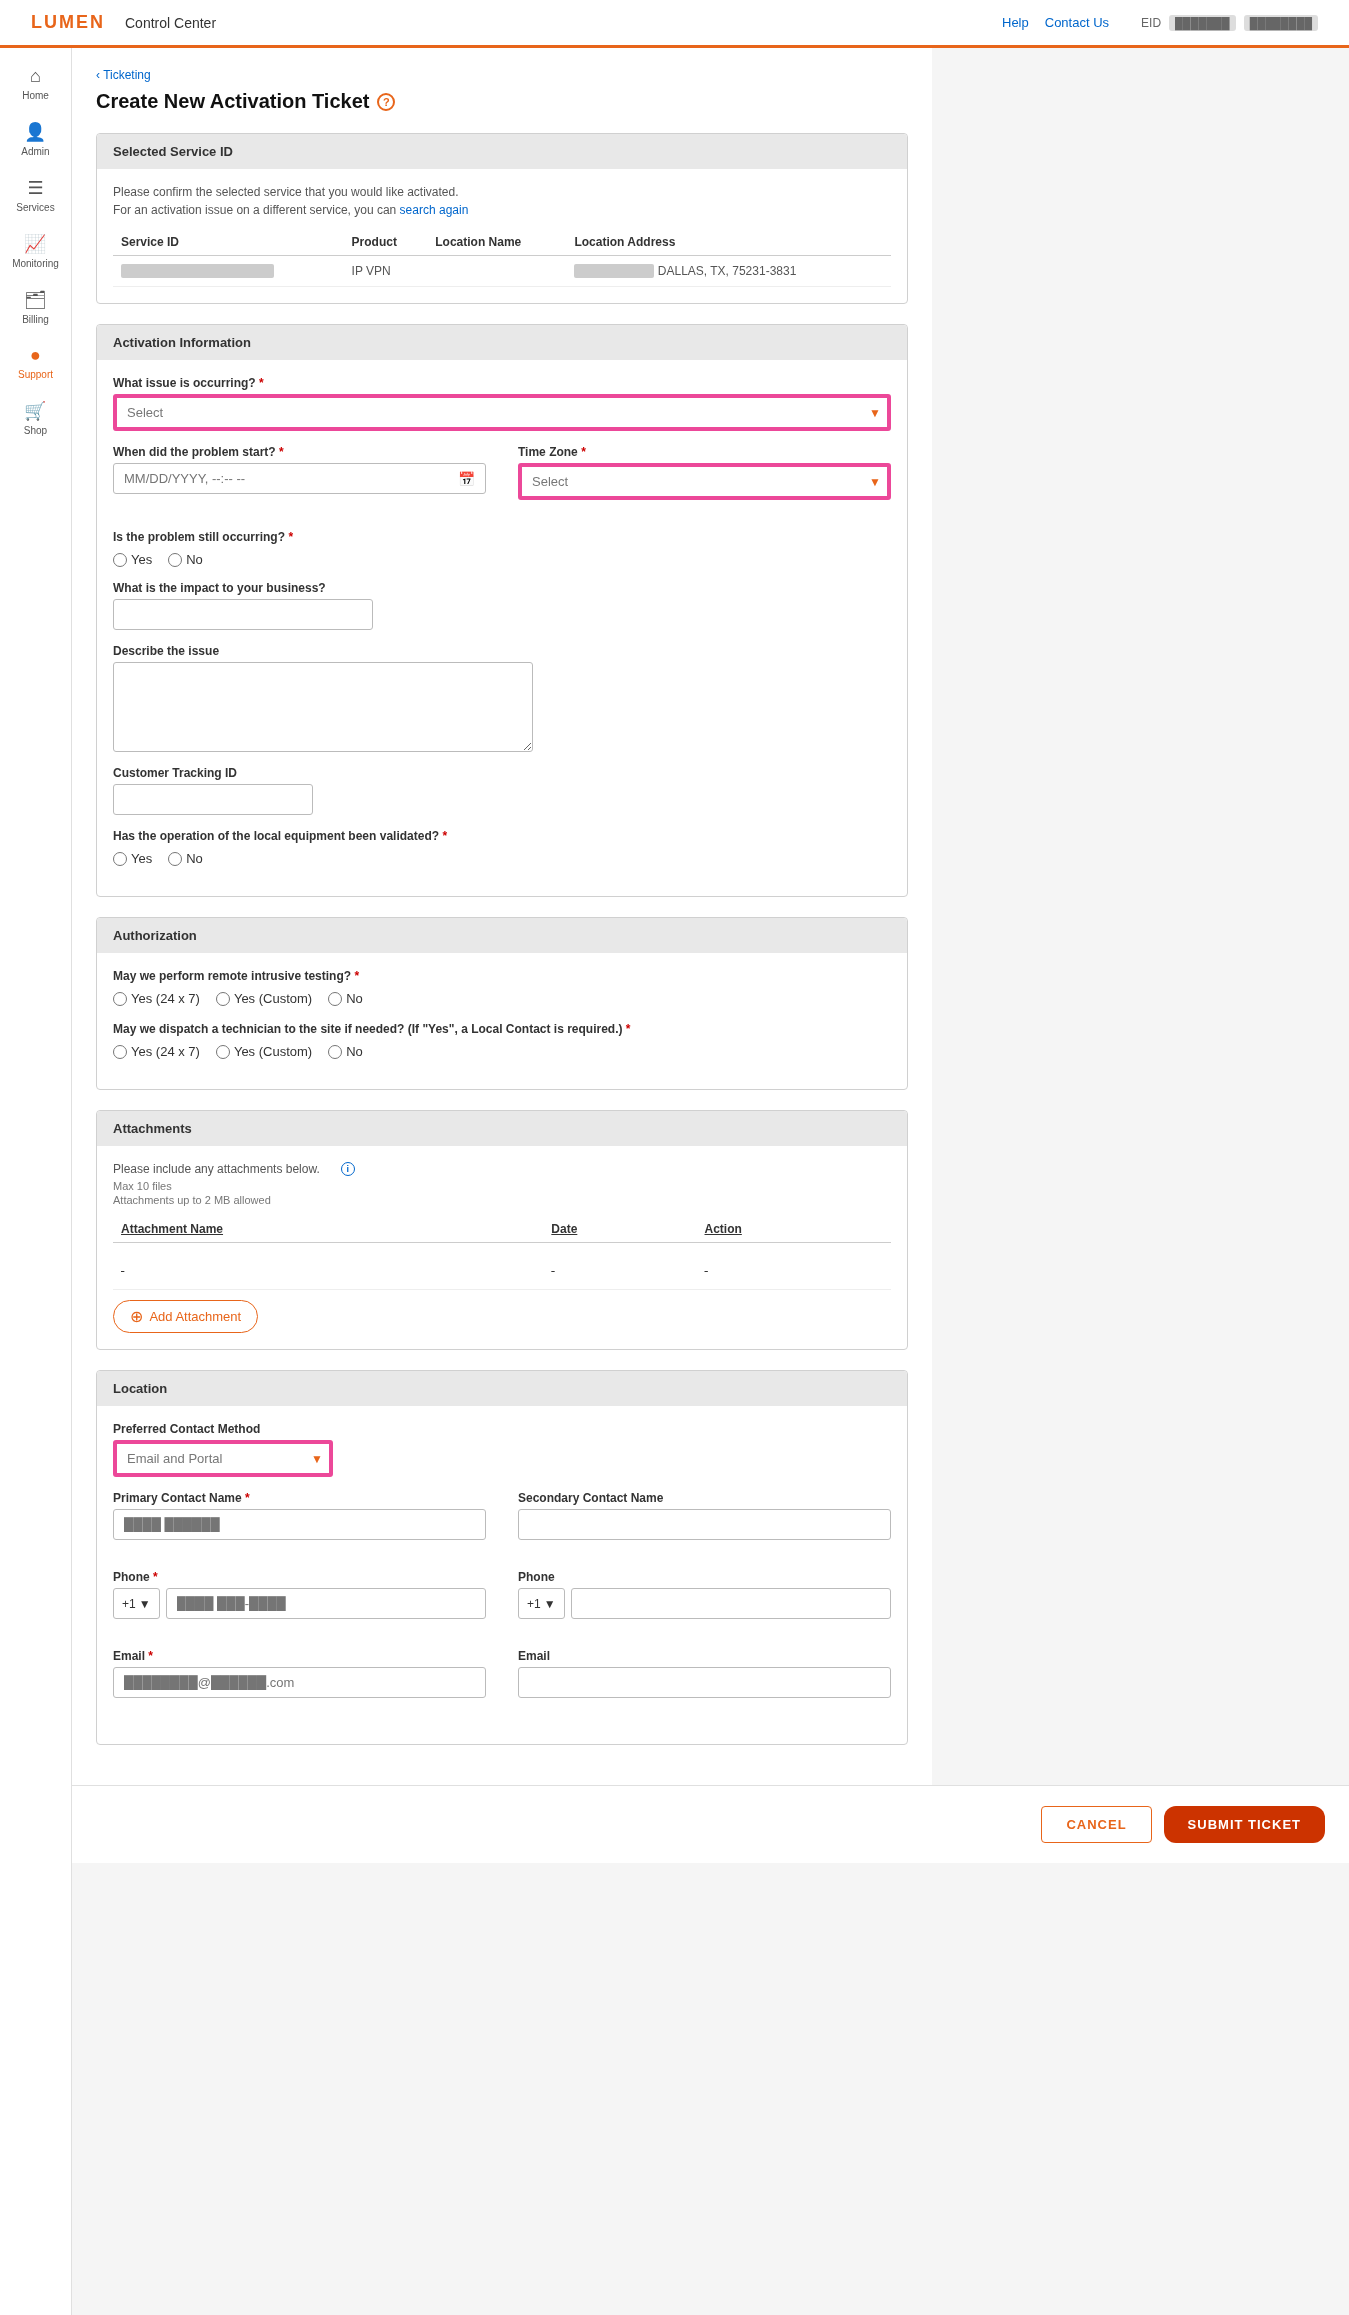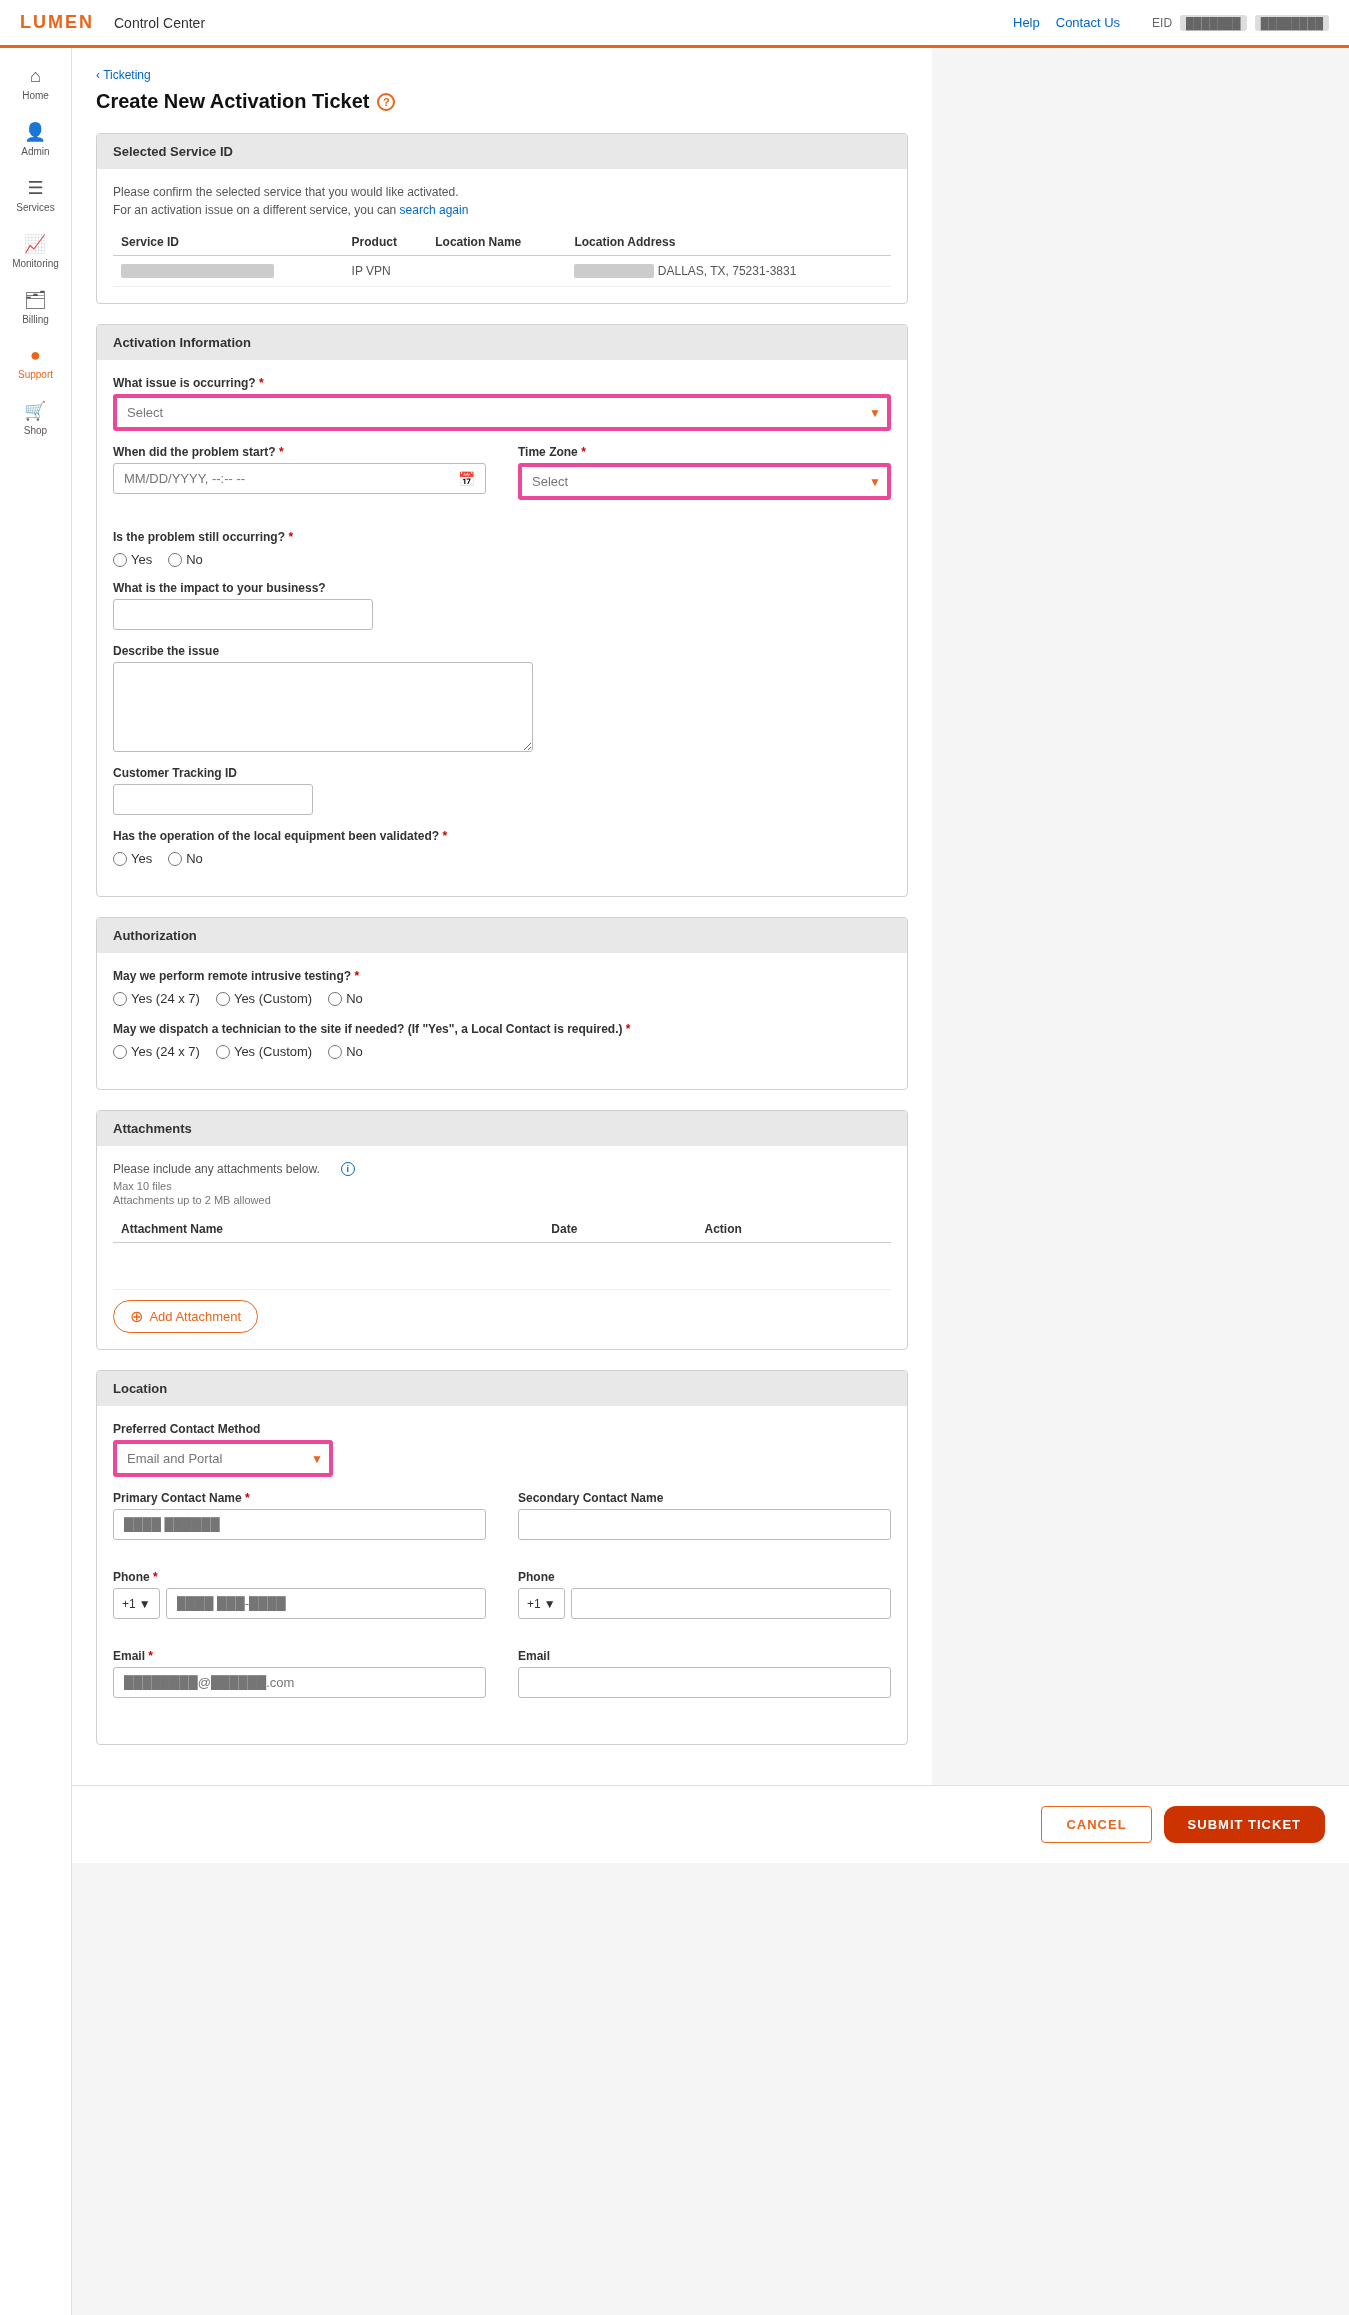--- a/index.html
+++ b/index.html
@@ -2,21 +2,21 @@
 <html><head>
   <meta charset="utf-8">
   <style>
     * { box-sizing: border-box; margin: 0; padding: 0; }
     body { font-family: Arial, sans-serif; font-size: 13px; color: #333; background: #f5f5f5; }
 
     
     .top-nav {
       display: flex; align-items: center; background: #fff;
       border-bottom: 3px solid #e8651a;
-      padding: 0 20px; height: 48px; position: sticky; top: 0; z-index: 100;
+      padding: 0 31px; height: 48px; position: sticky; top: 0; z-index: 100;
     }
     .top-nav .logo { font-weight: 900; font-size: 18px; letter-spacing: 2px; color: #000; margin-right: 20px; }
     .top-nav .logo span { color: #e8651a; }
     .top-nav .control-center { font-size: 14px; color: #333; flex: 1; }
     .top-nav .nav-links { display: flex; gap: 16px; align-items: center; font-size: 13px; }
     .top-nav .nav-links a { color: #0066cc; text-decoration: none; }
     .top-nav .eid-section { display: flex; gap: 8px; align-items: center; margin-left: 16px; font-size: 12px; color: #666; }
     .eid-badge { background: #ddd; border-radius: 3px; padding: 2px 6px; font-size: 11px; }
 
     
@@ -93,21 +93,21 @@
     .form-textarea {
       border: 1px solid #bbb; border-radius: 3px; padding: 7px 10px;
       font-size: 13px; color: #333; resize: vertical; min-height: 80px;
       width: 100%; outline: none;
     }
 
     
     .attach-info { font-size: 12px; color: #555; margin-bottom: 4px; display: flex; align-items: flex-end; gap: 21px; }
     .attach-subinfo { font-size: 11px; color: #777; margin-bottom: 2px; }
     .info-icon { width: 14px; height: 14px; border-radius: 50%; border: 1.5px solid #0066cc; color: #0066cc; font-size: 9px; display: inline-flex; align-items: center; justify-content: center; font-weight: 700; }
-    .attach-table { width: 100%; border-collapse: collapse; margin: 10px 0; }
+    .attach-table { width: 100%; border-collapse: collapse; margin: 10px 0; text-decoration: underline; }
     .attach-table th { text-align: left; font-size: 12px; font-weight: 600; color: #333; padding: 6px 8px; border-bottom: 1px solid #ccc; }
     .attach-table td { padding: 16px 8px; font-size: 12px; border-bottom: 1px solid #eee; }
     .add-attachment-btn {
       border: 1.5px solid #e8651a; color: #e8651a; background: #fff;
       border-radius: 20px; padding: 6px 16px; font-size: 13px; cursor: pointer;
       display: flex; align-items: center; gap: 6px; margin-top: 8px;
     }
 
     
     .phone-group { display: flex; gap: 6px; }

